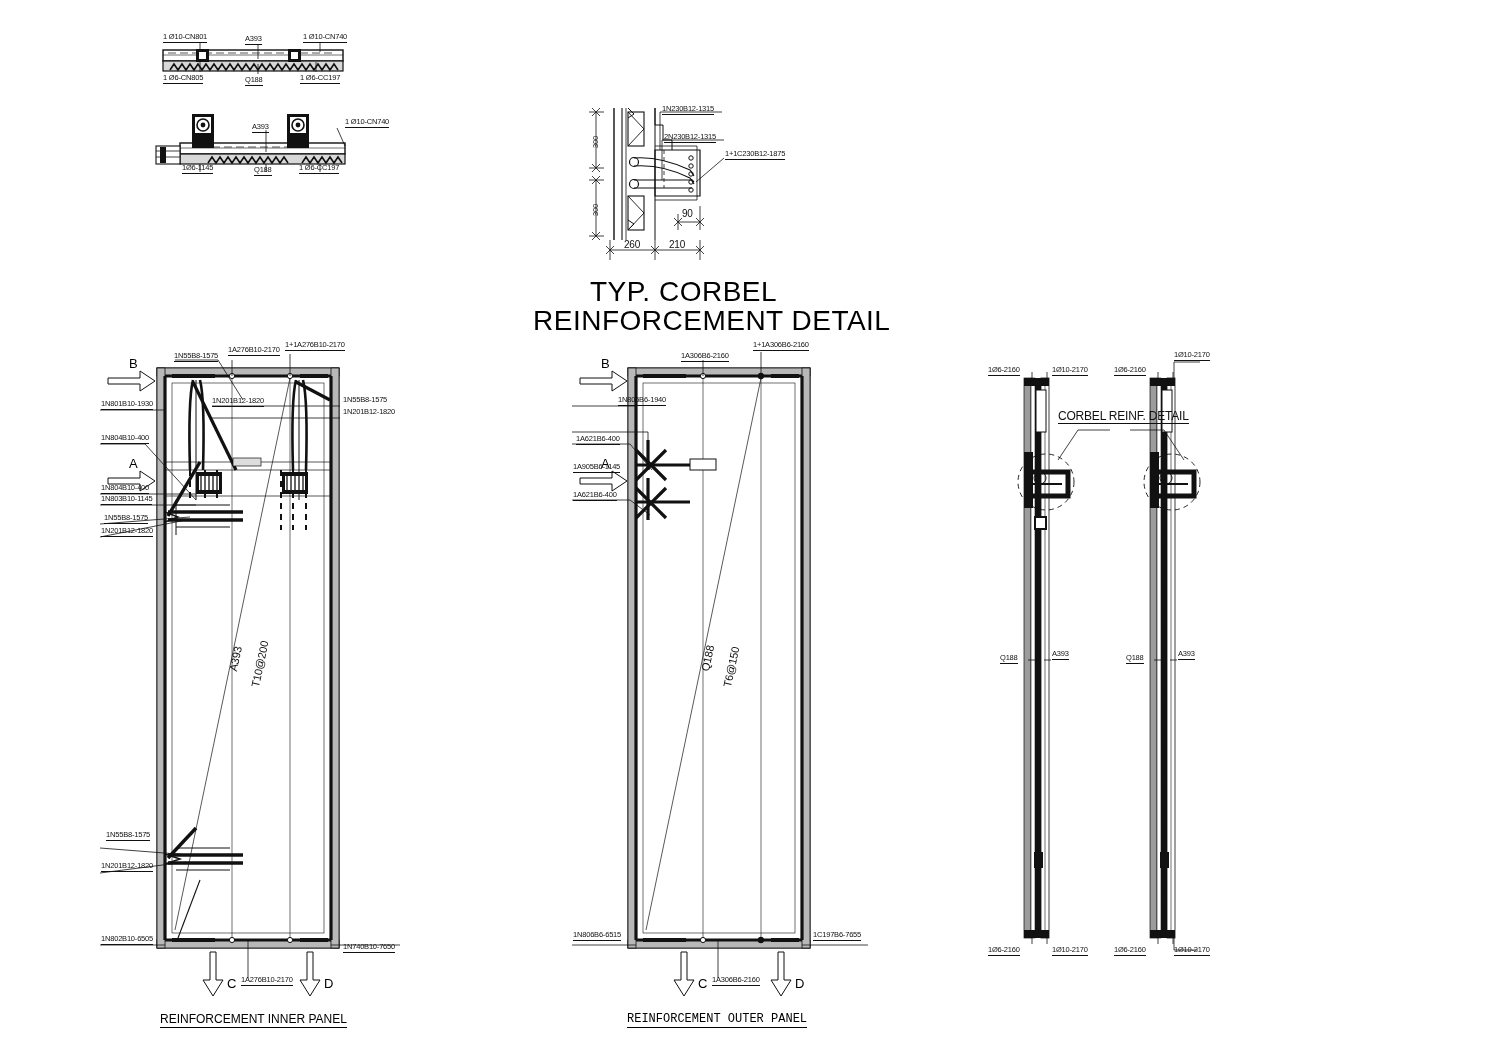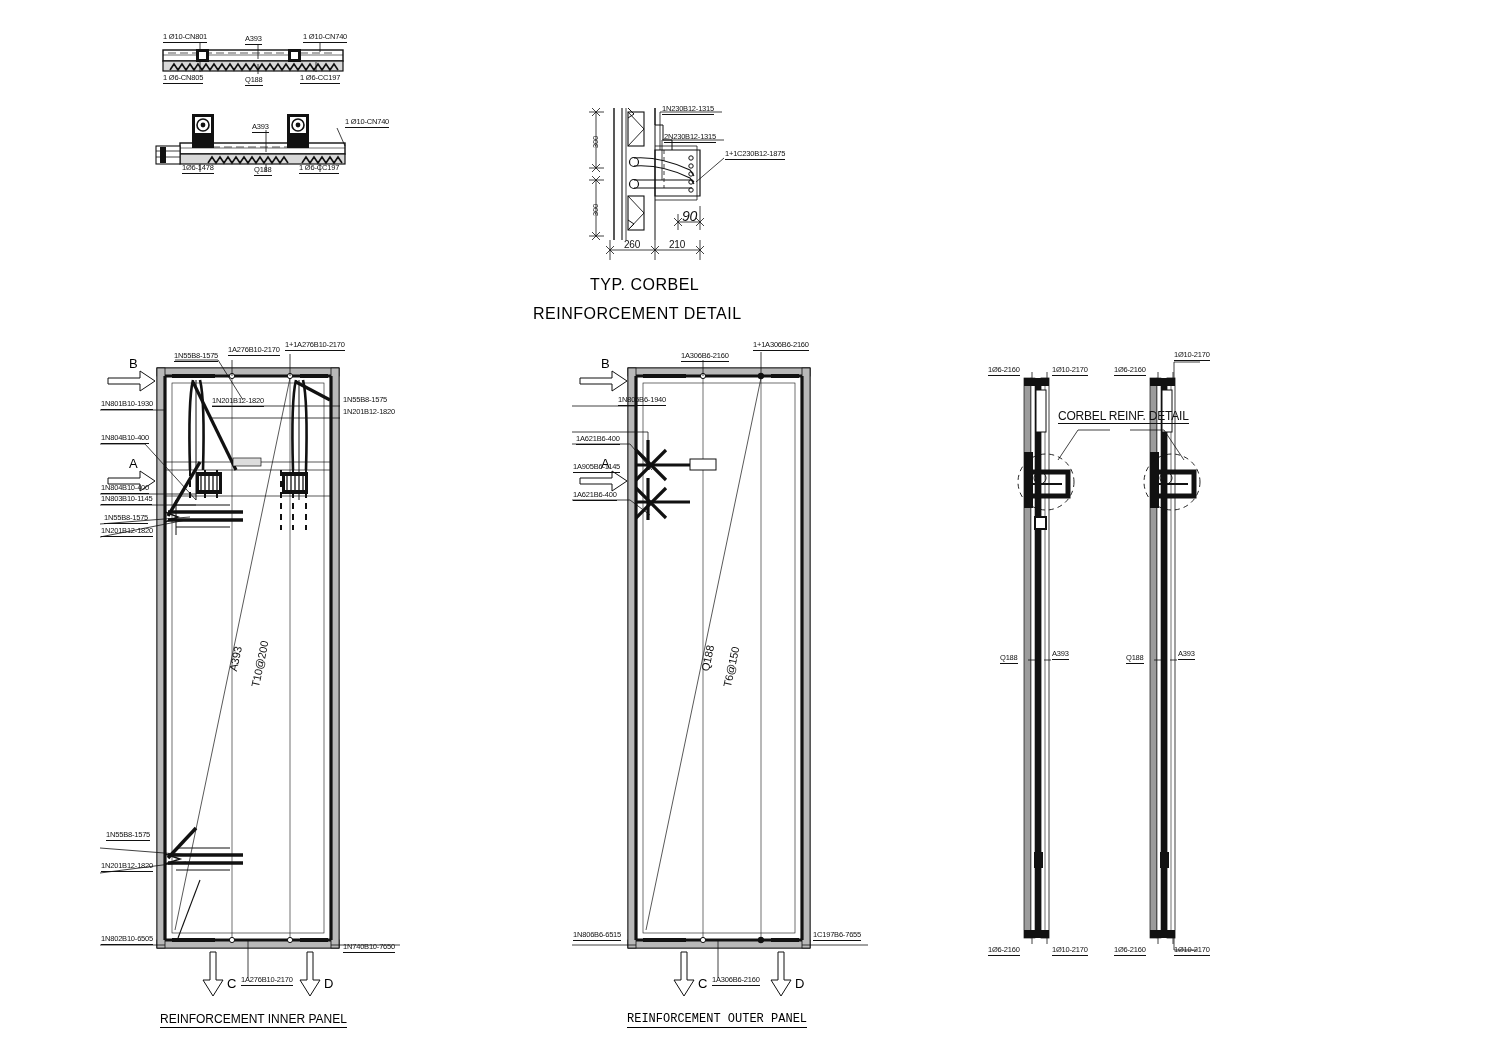--- a/index.html
+++ b/index.html
@@ -3,21 +3,21 @@
 <meta charset="utf-8">
 <style>
   html,body{margin:0;padding:0;background:#ffffff;}
   body{width:1488px;height:1052px;position:relative;overflow:hidden;
        font-family:"Liberation Sans", sans-serif; color:#000;}
   .sheet{position:absolute;left:0;top:0;width:1488px;height:912px;}
   svg{position:absolute;left:0;top:0;}
   .lbl{position:absolute;font-family:"Liberation Sans",sans-serif;white-space:nowrap;
        font-size:7.5px;letter-spacing:-0.2px;color:#111;line-height:1;}
   .lbl.u{border-bottom:1px solid #111;padding-bottom:1px;}
-  .big{font-size:16px;letter-spacing:0.5px;}
+  .big{font-size:28px;letter-spacing:0.5px;}
   .mark{font-size:13px;}
   .ttl{font-size:12px;border-bottom:1px solid #000;padding-bottom:1px;}
   .rot{transform-origin:left bottom;}
 </style>
 </head>
 <body>
 
 <div class="sheet">
 
 <svg width="1488" height="1052" viewBox="0 0 1488 1052">
@@ -499,32 +499,32 @@
 
 <div class="lbl u" style="left:163px;top:33px;">1 Ø10-CN801</div>
 <div class="lbl u" style="left:245px;top:35px;">A393</div>
 <div class="lbl u" style="left:303px;top:33px;">1 Ø10-CN740</div>
 <div class="lbl u" style="left:163px;top:74px;">1 Ø6-CN805</div>
 <div class="lbl u" style="left:245px;top:76px;">Q188</div>
 <div class="lbl u" style="left:300px;top:74px;">1 Ø6-CC197</div>
 
 <div class="lbl u" style="left:252px;top:123px;">A393</div>
 <div class="lbl u" style="left:345px;top:118px;">1 Ø10-CN740</div>
-<div class="lbl u" style="left:182px;top:164px;">1Ø6-1478</div>
+<div class="lbl u" style="left:182px;top:164px;">1Ø6-1145</div>
 <div class="lbl u" style="left:254px;top:166px;">Q188</div>
 <div class="lbl u" style="left:299px;top:164px;">1 Ø6-CC197</div>
 
 <div class="lbl u" style="left:662px;top:105px;">1N230B12-1315</div>
 <div class="lbl u" style="left:664px;top:133px;">2N230B12-1315</div>
 <div class="lbl u" style="left:725px;top:150px;">1+1C230B12-1875</div>
 <div class="lbl rot" style="left:592px;top:148px;transform:rotate(-90deg);transform-origin:0 0;">300</div>
 <div class="lbl rot" style="left:592px;top:216px;transform:rotate(-90deg);transform-origin:0 0;">300</div>
 <div class="lbl" style="left:624px;top:240px;font-size:10px;">260</div>
 <div class="lbl" style="left:669px;top:240px;font-size:10px;">210</div>
-<div class="lbl" style="left:682px;top:209px;font-size:14px;font-style:italic;">90</div>
+<div class="lbl" style="left:682px;top:209px;font-size:10px;">90</div>
 
 <div class="big" style="position:absolute;left:590px;top:276px;">TYP. CORBEL</div>
 <div class="big" style="position:absolute;left:533px;top:305px;">REINFORCEMENT DETAIL</div>
 
 <div class="mark" style="position:absolute;left:129px;top:356px;">B</div>
 <div class="mark" style="position:absolute;left:129px;top:456px;">A</div>
 <div class="mark" style="position:absolute;left:227px;top:976px;">C</div>
 <div class="mark" style="position:absolute;left:324px;top:976px;">D</div>
 
 <div class="lbl u" style="left:174px;top:352px;">1N55B8-1575</div>

